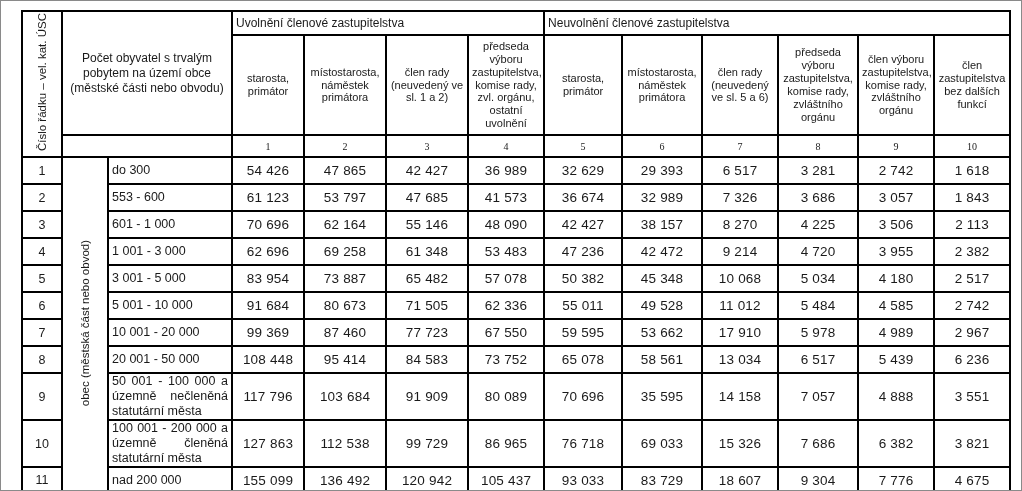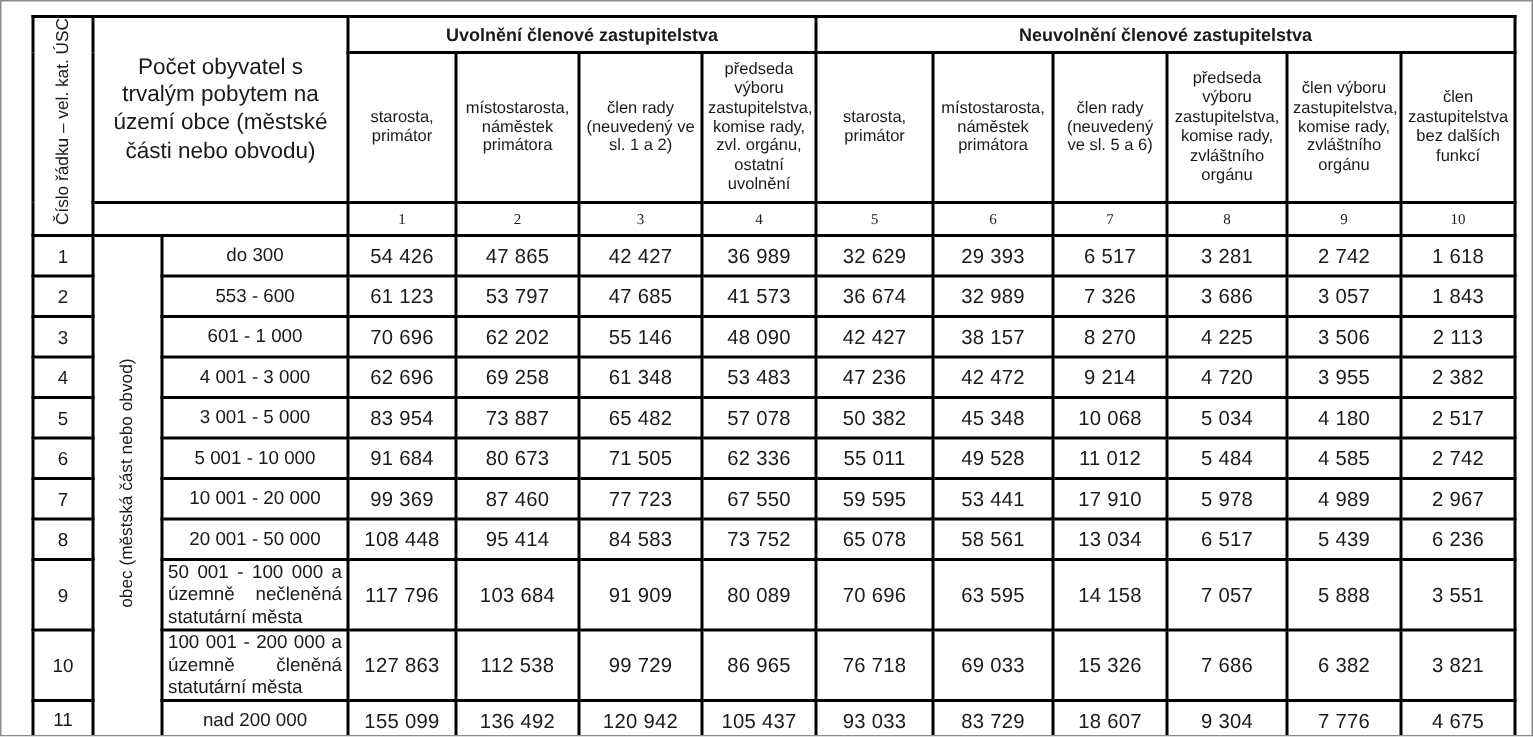--- a/index.html
+++ b/index.html
@@ -9,34 +9,34 @@
     font-family:"Liberation Sans",sans-serif;color:#1a1a1a;
   }
   table.salary{
     position:absolute;left:20px;top:9px;width:988px;
     border-collapse:collapse;table-layout:fixed;
   }
   table.salary td{
     border:2px solid #000;padding:0 3px;vertical-align:middle;
     overflow:hidden;box-sizing:border-box;background:#fff;
   }
-  td.group{font-weight:bold;font-size:12px;text-align:center;height:24px;}
-  td.pop-header{font-size:15px;text-align:center;line-height:1.25;}
+  td.group{font-weight:normal;font-size:12px;height:24px;}
+  td.pop-header{font-size:12px;text-align:center;line-height:1.25;}
   td.colhead{font-size:11px;text-align:center;line-height:1.18;height:100px;}
   tr.num-row td{height:22px;font-size:10px;text-align:center;font-family:"Liberation Serif",serif;}
   td.rot-cell{text-align:center;}
   .vtext{
     writing-mode:vertical-rl;transform:rotate(180deg);
     display:inline-block;white-space:nowrap;font-size:11.5px;margin:0 auto;
   }
   tbody.data tr{height:27px;}
   tbody.data tr.tall{height:45px;}
   tbody.data tr:last-child{height:26px;}
   td.rownum{text-align:center;font-size:12.5px;}
-  td.rowlabel{text-align:center;font-size:12.5px;padding:0 5px;line-height:1.2;}
+  td.rowlabel{text-align:left;font-size:12.5px;padding:0 5px;line-height:1.2;}
   td.rowlabel.just{text-align:justify;}
   td.value{text-align:center;font-size:13.5px;letter-spacing:.2px;}
 </style>
 </head>
 <body>
 
 <div class="screen">
   <table class="salary">
     <colgroup>
       <col style="width:40px">
@@ -115,33 +115,33 @@
           <td class="value">32 989</td>
           <td class="value">7 326</td>
           <td class="value">3 686</td>
           <td class="value">3 057</td>
           <td class="value">1 843</td>
         </tr>
         <tr>
           <td class="rownum">3</td>
           <td class="rowlabel">601 - 1 000</td>
           <td class="value">70 696</td>
-          <td class="value">62 202</td>
+          <td class="value">62 164</td>
           <td class="value">55 146</td>
           <td class="value">48 090</td>
           <td class="value">42 427</td>
           <td class="value">38 157</td>
           <td class="value">8 270</td>
           <td class="value">4 225</td>
           <td class="value">3 506</td>
           <td class="value">2 113</td>
         </tr>
         <tr>
           <td class="rownum">4</td>
-          <td class="rowlabel">4 001 - 3 000</td>
+          <td class="rowlabel">1 001 - 3 000</td>
           <td class="value">62 696</td>
           <td class="value">69 258</td>
           <td class="value">61 348</td>
           <td class="value">53 483</td>
           <td class="value">47 236</td>
           <td class="value">42 472</td>
           <td class="value">9 214</td>
           <td class="value">4 720</td>
           <td class="value">3 955</td>
           <td class="value">2 382</td>
@@ -175,21 +175,21 @@
           <td class="value">2 742</td>
         </tr>
         <tr>
           <td class="rownum">7</td>
           <td class="rowlabel">10 001 - 20 000</td>
           <td class="value">99 369</td>
           <td class="value">87 460</td>
           <td class="value">77 723</td>
           <td class="value">67 550</td>
           <td class="value">59 595</td>
-          <td class="value">53 441</td>
+          <td class="value">53 662</td>
           <td class="value">17 910</td>
           <td class="value">5 978</td>
           <td class="value">4 989</td>
           <td class="value">2 967</td>
         </tr>
         <tr>
           <td class="rownum">8</td>
           <td class="rowlabel">20 001 - 50 000</td>
           <td class="value">108 448</td>
           <td class="value">95 414</td>
@@ -203,24 +203,24 @@
           <td class="value">6 236</td>
         </tr>
         <tr class="tall">
           <td class="rownum">9</td>
           <td class="rowlabel just">50 001 - 100 000 a územně nečleněná statutární města</td>
           <td class="value">117 796</td>
           <td class="value">103 684</td>
           <td class="value">91 909</td>
           <td class="value">80 089</td>
           <td class="value">70 696</td>
-          <td class="value">63 595</td>
+          <td class="value">35 595</td>
           <td class="value">14 158</td>
           <td class="value">7 057</td>
-          <td class="value">5 888</td>
+          <td class="value">4 888</td>
           <td class="value">3 551</td>
         </tr>
         <tr class="tall">
           <td class="rownum">10</td>
           <td class="rowlabel just">100 001 - 200 000 a územně členěná statutární města</td>
           <td class="value">127 863</td>
           <td class="value">112 538</td>
           <td class="value">99 729</td>
           <td class="value">86 965</td>
           <td class="value">76 718</td>

